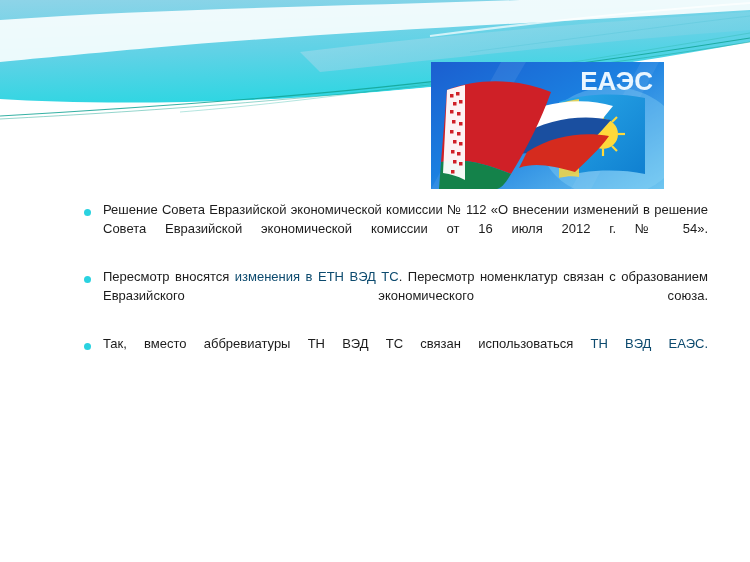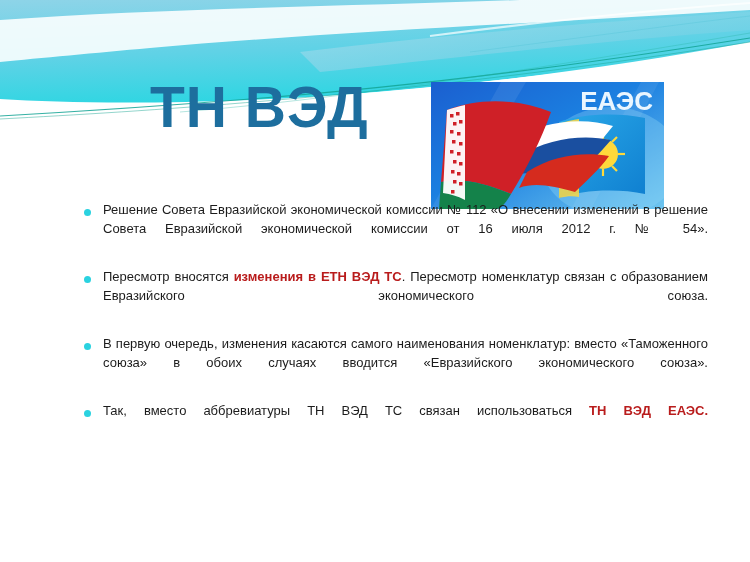--- a/index.html
+++ b/index.html
@@ -51,21 +51,20 @@
 
   
   .eaeu-image {
     position: absolute;
     left: 431px;
     top: 62px;
     width: 233px;
     height: 127px;
     overflow: hidden;
     background: #0a52b8;
-    margin-top: 20px;
   }
   .eaeu-image svg {
     display: block;
     width: 233px;
     height: 127px;
   }
 
   
   .content {
     position: absolute;
@@ -98,22 +97,21 @@
   .bullet-text {
     display: block;
   }
   
   .bullet-text::after {
     content: "";
     display: inline-block;
     width: 100%;
   }
   .hl {
-    color: #b91c1c;
-    font-weight: bold;
+    color: #0c4a6e;
   }
 </style>
 </head>
 <body>
 
 <div class="slide">
 
   <div class="wave-band">
     <svg viewBox="0 0 750 120" preserveAspectRatio="none" xmlns="http://www.w3.org/2000/svg">
       <defs>
@@ -138,21 +136,20 @@
 
       <path d="M0,116 C70,112 150,107 250,99 C420,86 600,62 750,38" fill="none" stroke="#13a394" stroke-width="1.1" opacity="0.85"></path>
       <path d="M0,119 C75,115 160,110 265,101 C435,87 610,64 750,42" fill="none" stroke="#1ba693" stroke-width="0.8" opacity="0.6"></path>
       <path d="M180,112 C330,100 520,72 750,33" fill="none" stroke="#29b5a4" stroke-width="0.7" opacity="0.5"></path>
 
       <path d="M430,36 C540,22 650,10 750,3" fill="none" stroke="#ffffff" stroke-width="2.2" opacity="0.7"></path>
       <path d="M470,52 C580,38 680,24 750,16" fill="none" stroke="#5fc9dd" stroke-width="1" opacity="0.55"></path>
     </svg>
   </div>
 
-  <div class="title">ТН ВЭД</div>
 
   <div class="eaeu-image">
     <svg viewBox="0 0 233 127" xmlns="http://www.w3.org/2000/svg">
       <defs>
         <linearGradient id="blueBg" x1="0" y1="0" x2="1" y2="1">
           <stop offset="0%" stop-color="#1b5fd0"></stop>
           <stop offset="45%" stop-color="#1b7fe0"></stop>
           <stop offset="100%" stop-color="#6fc6f0"></stop>
         </linearGradient>
         <linearGradient id="kzFlag" x1="0" y1="0" x2="1" y2="1">
@@ -225,24 +222,20 @@
     <div class="bullet">
       <span class="bullet-dot"></span>
       <span class="bullet-text"><span>Решение Совета Евразийской экономической комиссии № 112 «О внесении изменений в решение Совета Евразийской экономической комиссии от 16 июля 2012 г. № 54».</span></span>
     </div>
 
     <div class="bullet">
       <span class="bullet-dot"></span>
       <span class="bullet-text"><span>Пересмотр вносятся </span><span class="hl">изменения в ЕТН ВЭД ТС</span><span>. Пересмотр номенклатур связан с образованием Евразийского экономического союза.</span></span>
     </div>
 
-    <div class="bullet">
-      <span class="bullet-dot"></span>
-      <span class="bullet-text"><span>В первую очередь, изменения касаются самого наименования номенклатур: вместо «Таможенного союза» в обоих случаях вводится «Евразийского экономического союза».</span></span>
-    </div>
 
     <div class="bullet">
       <span class="bullet-dot"></span>
       <span class="bullet-text"><span>Так, вместо аббревиатуры ТН ВЭД ТС связан использоваться </span><span class="hl">ТН ВЭД ЕАЭС</span><span class="hl">.</span></span>
     </div>
 
   </div>
 </div>
 
 </body></html>

